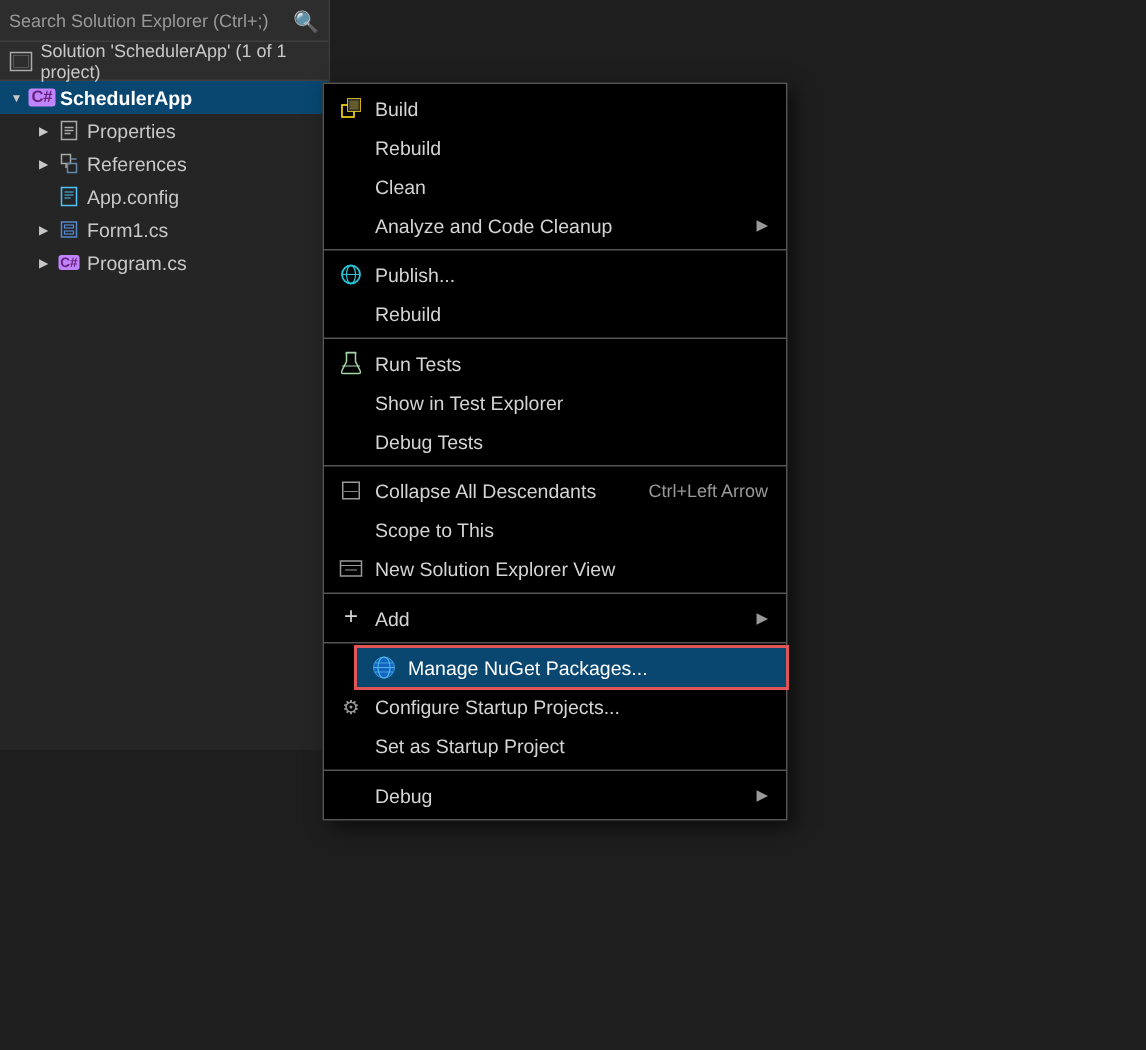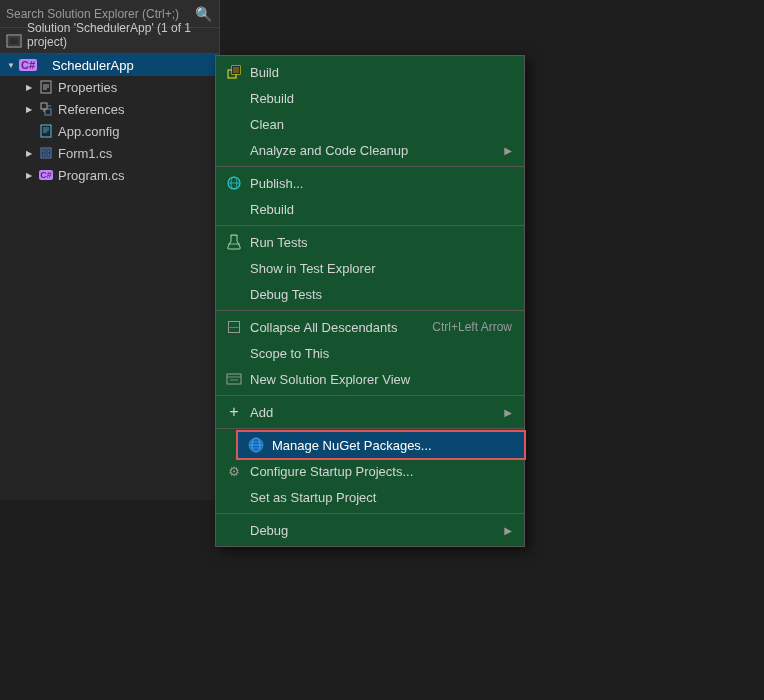--- a/index.html
+++ b/index.html
@@ -38,21 +38,21 @@
       font-size: 12px;
     }
     .search-icon-btn {
       color: #999;
       font-size: 14px;
       cursor: pointer;
     }
 
     .solution-header {
       display: flex;
-      align-items: flex-end;
+      align-items: center;
       padding: 4px 6px;
       background: #2d2d2d;
       border-bottom: 1px solid #3f3f3f;
       height: 26px;
     }
     .solution-icon {
       width: 16px;
       height: 16px;
       margin-right: 5px;
       display: flex;
@@ -93,32 +93,32 @@
       display: flex;
       align-items: center;
       justify-content: center;
       font-size: 11px;
       flex-shrink: 0;
     }
     .tree-label {
       font-size: 13px;
       color: #c8c8c8;
     }
-    .tree-label.bold { font-weight: normal; color: #ffffff; margin-left: 12px; }
+    .tree-label.bold { font-weight: bold; color: #ffffff; }
 
     
     .indent-1 { padding-left: 22px; }
 
     
     .context-menu {
       position: absolute;
       top: 55px;
       left: 215px;
       width: 310px;
-      background: #14532d;
+      background: #000000;
       border: 1px solid #555;
       box-shadow: 4px 4px 12px rgba(0,0,0,0.6);
       z-index: 100;
       padding: 3px 0;
     }
 
     .menu-item {
       display: flex;
       align-items: center;
       padding: 4px 12px 4px 8px;

